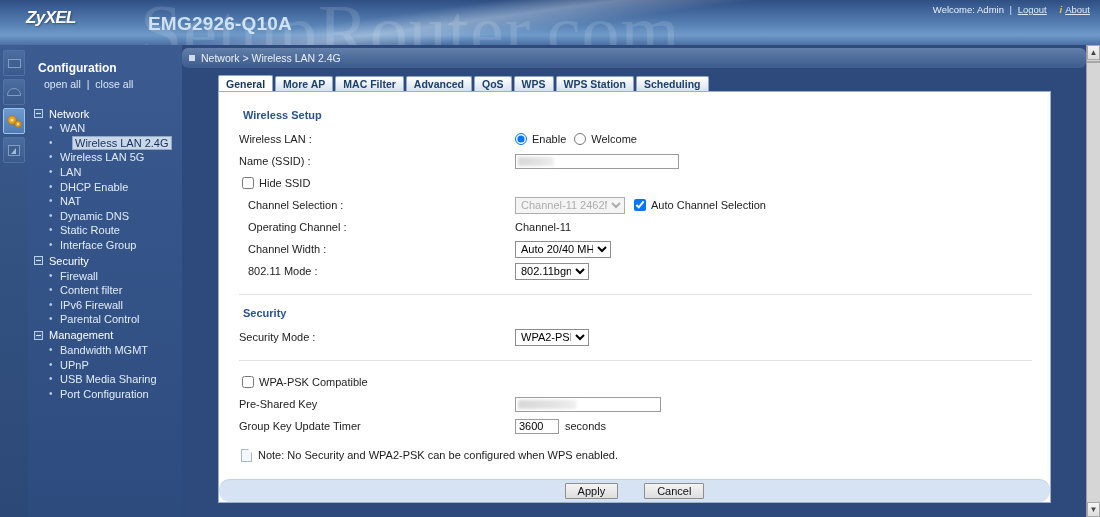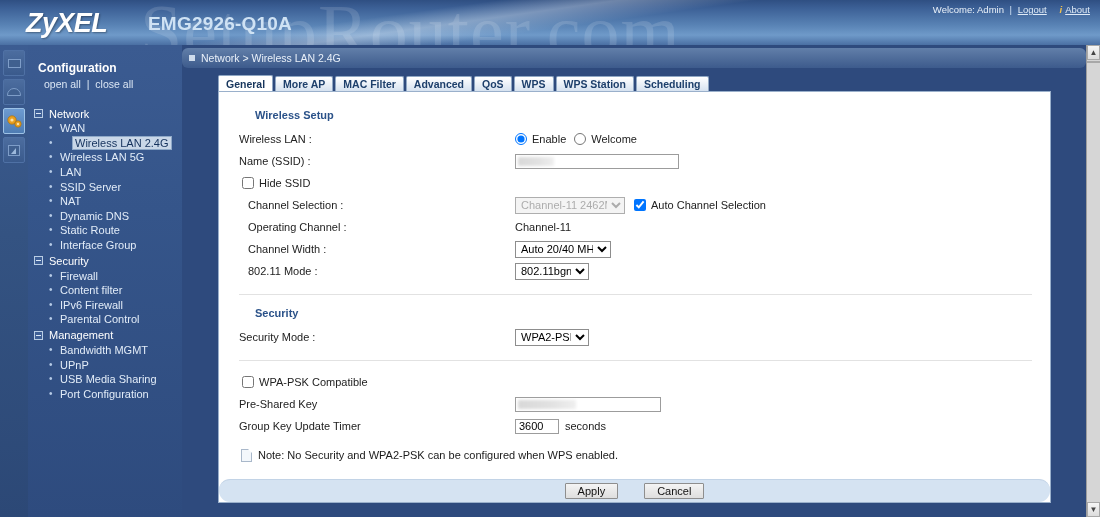--- a/index.html
+++ b/index.html
@@ -31,21 +31,21 @@
   #header .sheen {
     position: absolute;
     left: 0; top: -40px;
     width: 1100px; height: 90px;
     background: linear-gradient(172deg, rgba(255,255,255,0) 45%, rgba(255,255,255,.30) 52%, rgba(255,255,255,0) 60%);
     pointer-events: none;
   }
   #logo-zyxel {
     position: absolute;
     left: 26px; top: 8px;
-    font-size: 27px;
+    font-size: 17px;
     font-weight: bold;
     font-style: italic;
     color: #ffffff;
     letter-spacing: -0.6px;
     text-shadow: 1px 1px 2px rgba(0,0,0,.35);
   }
   #model-name {
     position: absolute;
     left: 148px; top: 13px;
     font-size: 19px;
@@ -285,21 +285,21 @@
     width: 831px; height: 388px;
     background: #ffffff;
     padding: 12px 18px 0 20px;
     overflow: hidden;
   }
 
   .section-title {
     font-size: 11px;
     font-weight: bold;
     color: #2b5289;
-    margin: 5px 0 9px 16px;
+    margin: 5px 0 9px 4px;
   }
   .row {
     display: flex;
     align-items: center;
     min-height: 18px;
     margin-bottom: 4px;
   }
   .row .label {
     width: 276px;
     font-size: 11px;
@@ -515,21 +515,21 @@
           <div class="tree-item">
             <span class="dash">•</span>
             <span class="lbl">Wireless LAN 5G</span>
           </div>
           <div class="tree-item">
             <span class="dash">•</span>
             <span class="lbl">LAN</span>
           </div>
           <div class="tree-item">
             <span class="dash">•</span>
-            <span class="lbl">SSID Server</span>
+            <span class="lbl">DHCP Enable</span>
           </div>
           <div class="tree-item">
             <span class="dash">•</span>
             <span class="lbl">NAT</span>
           </div>
           <div class="tree-item">
             <span class="dash">•</span>
             <span class="lbl">Dynamic DNS</span>
           </div>
           <div class="tree-item">

